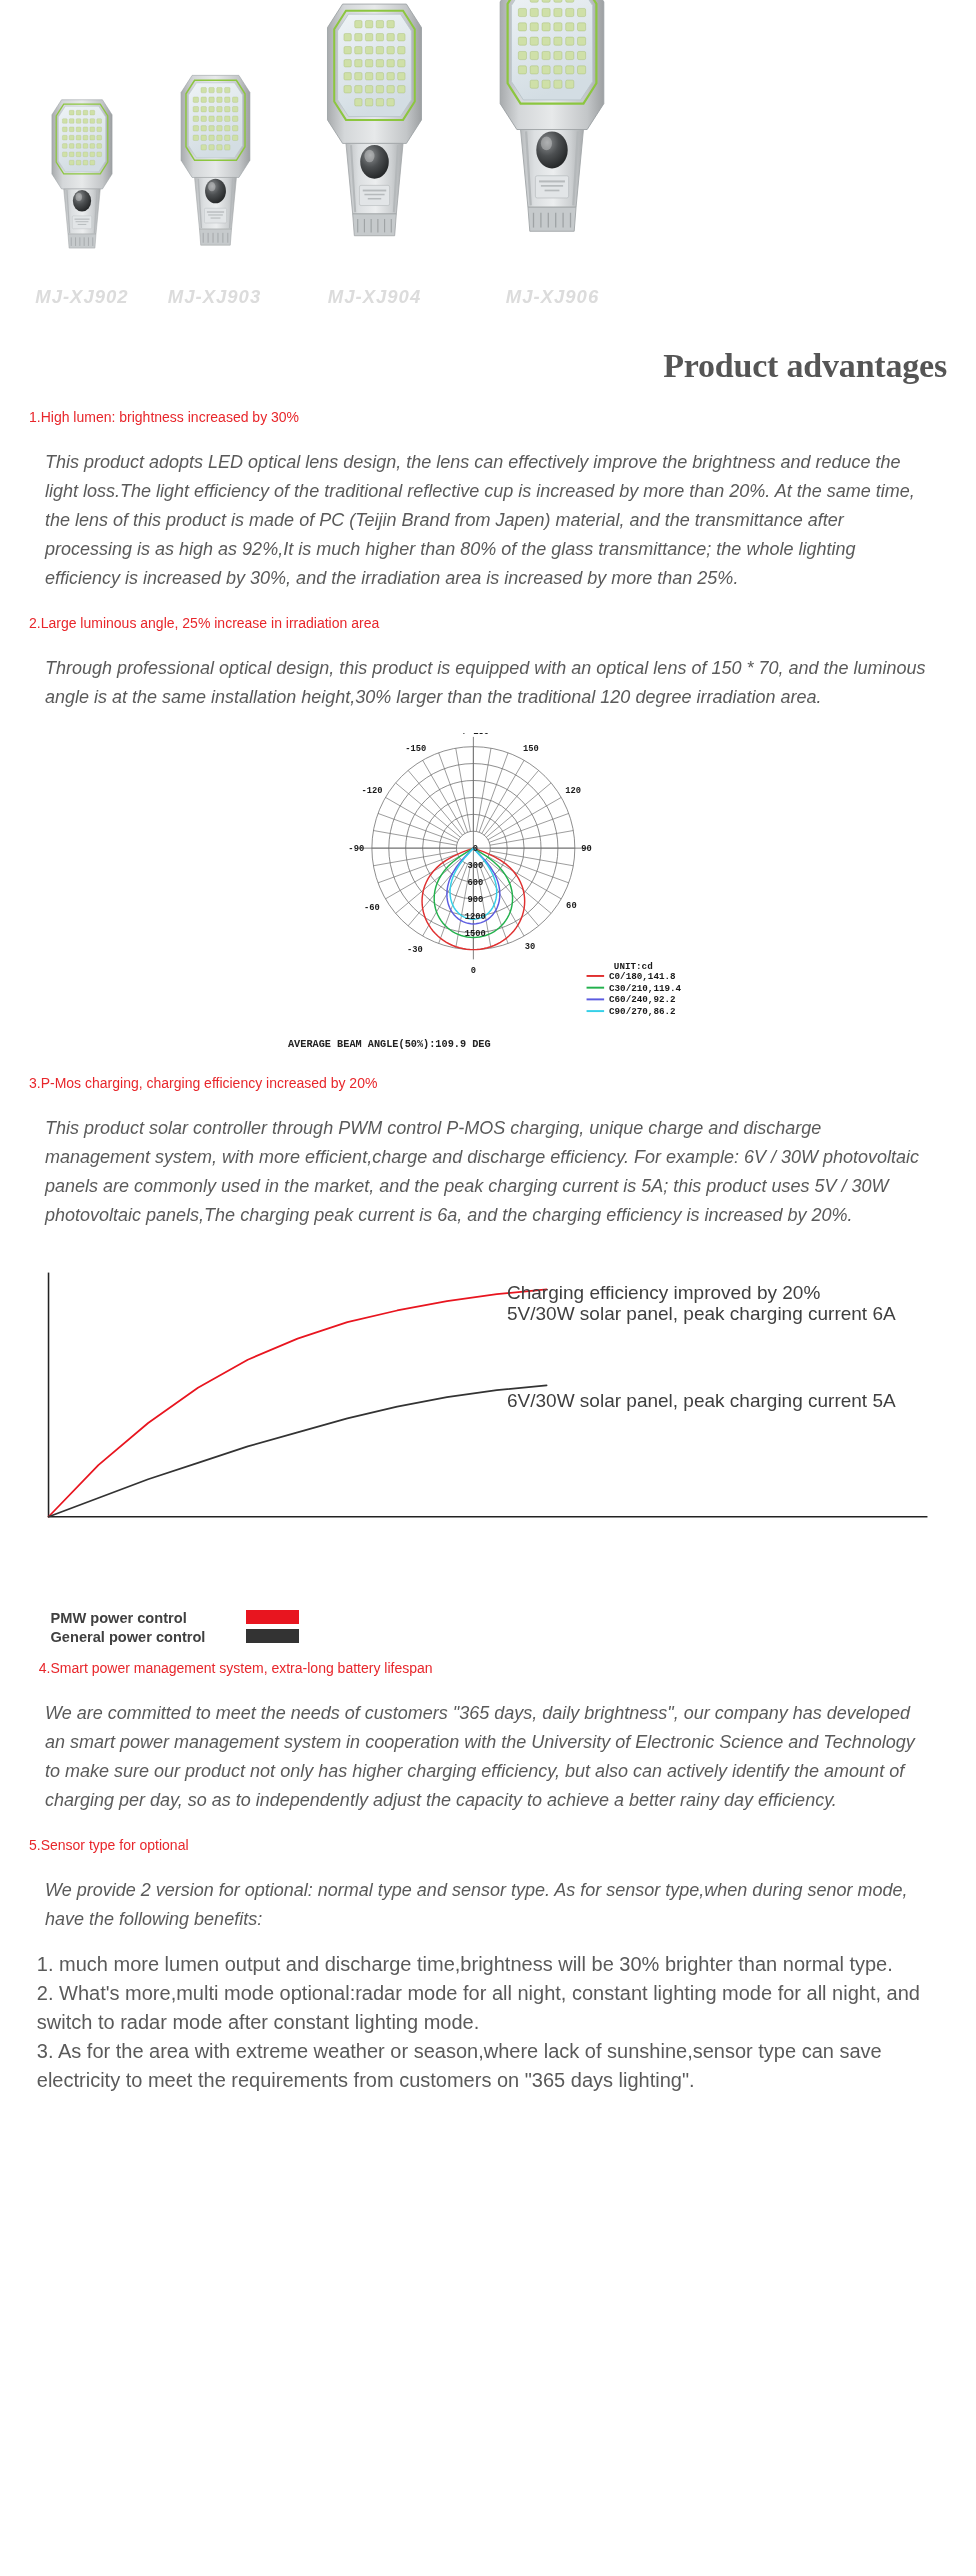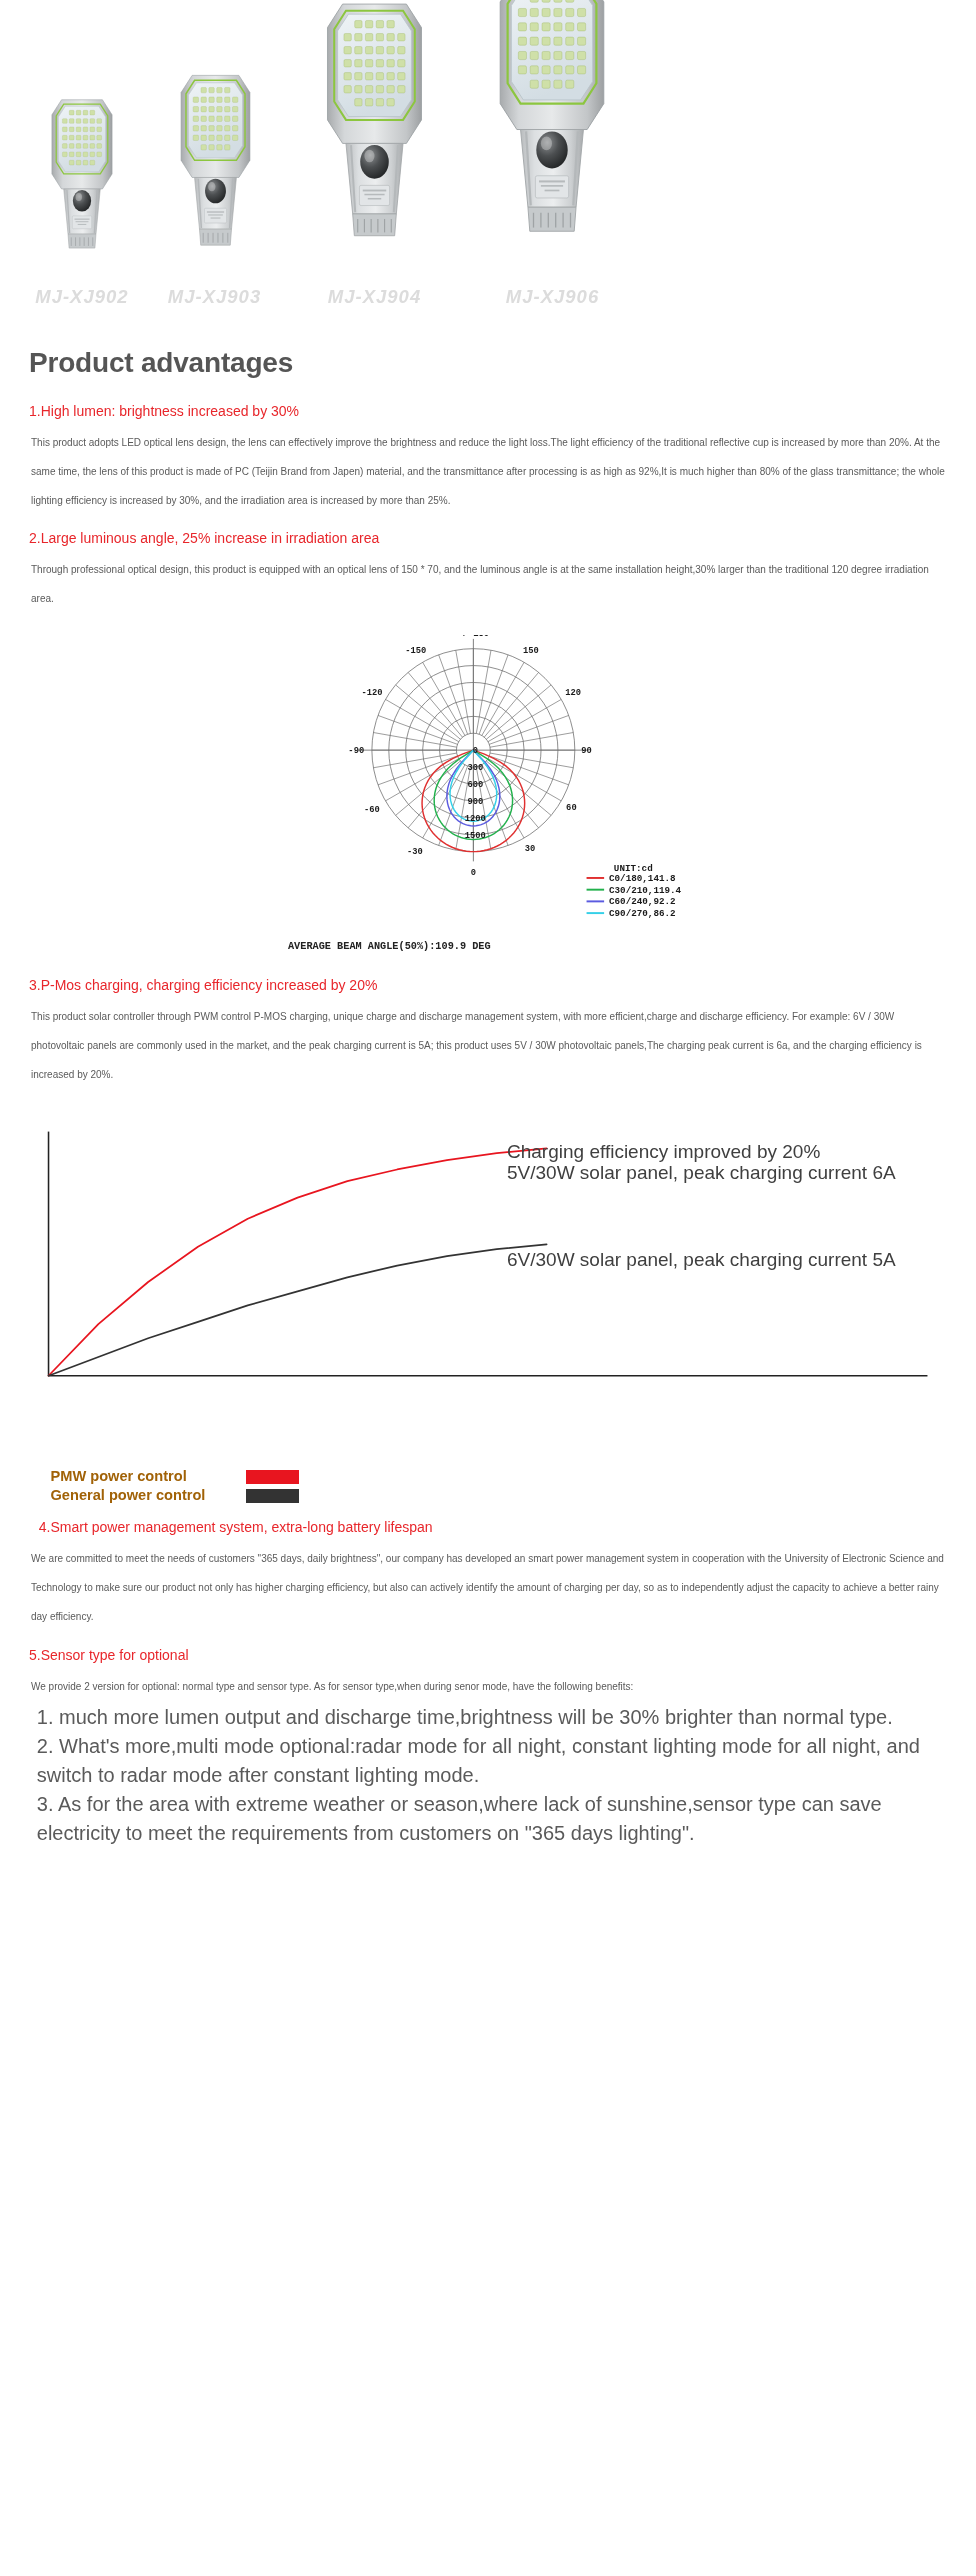--- a/index.html
+++ b/index.html
@@ -44,39 +44,41 @@
     color: #dcdcdc;
     text-shadow: 0 1px 0 #ffffff;
   }
 
   
   .content {
     width: 976px;
     padding: 0 29px 29px 29px;
   }
   h1.section-title {
-    font-family: Liberation Sans, sans-serif;
-    font-size: 28px;
+    font-family: Liberation Serif, serif;
+    font-size: 34px;
     font-weight: bold;
     color: #555555;
     margin: 25px 0 17.6px 0;
     letter-spacing: -0.2px;
+    text-align: right;
   }
   .adv-head {
     color: #e8262b;
     font-size: 14px;
     line-height: 29px;
     margin: 9.8px 0 2px 0;
   }
   .adv-head.indent { padding-left: 9.8px; }
   .body-text {
-    font-size: 10px;
+    font-size: 18px;
     line-height: 29px;
     color: #5a5a5a;
-    margin: 2px;
+    margin: 16px;
+    font-style: italic;
   }
   .list-item {
     font-size: 20px;
     line-height: 29px;
     color: #5a5a5a;
     margin: 0;
     padding-left: 7.8px;
   }
 
   
@@ -105,24 +107,24 @@
   .anno-red { left: 478px; top: 27px; }
   .anno-black { left: 478px; top: 135px; }
   .charge-legend {
     margin: 3.9px 0 0 21.5px;
     display: flex;
     flex-direction: column;
     gap: 2.9px;
   }
   .legend-row {
     display: flex;
-    align-items: flex-end;
+    align-items: flex-start;
     font-size: 14.6px;
     font-weight: bold;
-    color: #a16207;
+    color: #404040;
   }
   .legend-row .lbl { width: 195px; }
   .legend-swatch {
     width: 53px;
     height: 14.6px;
     display: inline-block;
   }
 </style>
 </head>
 <body>

